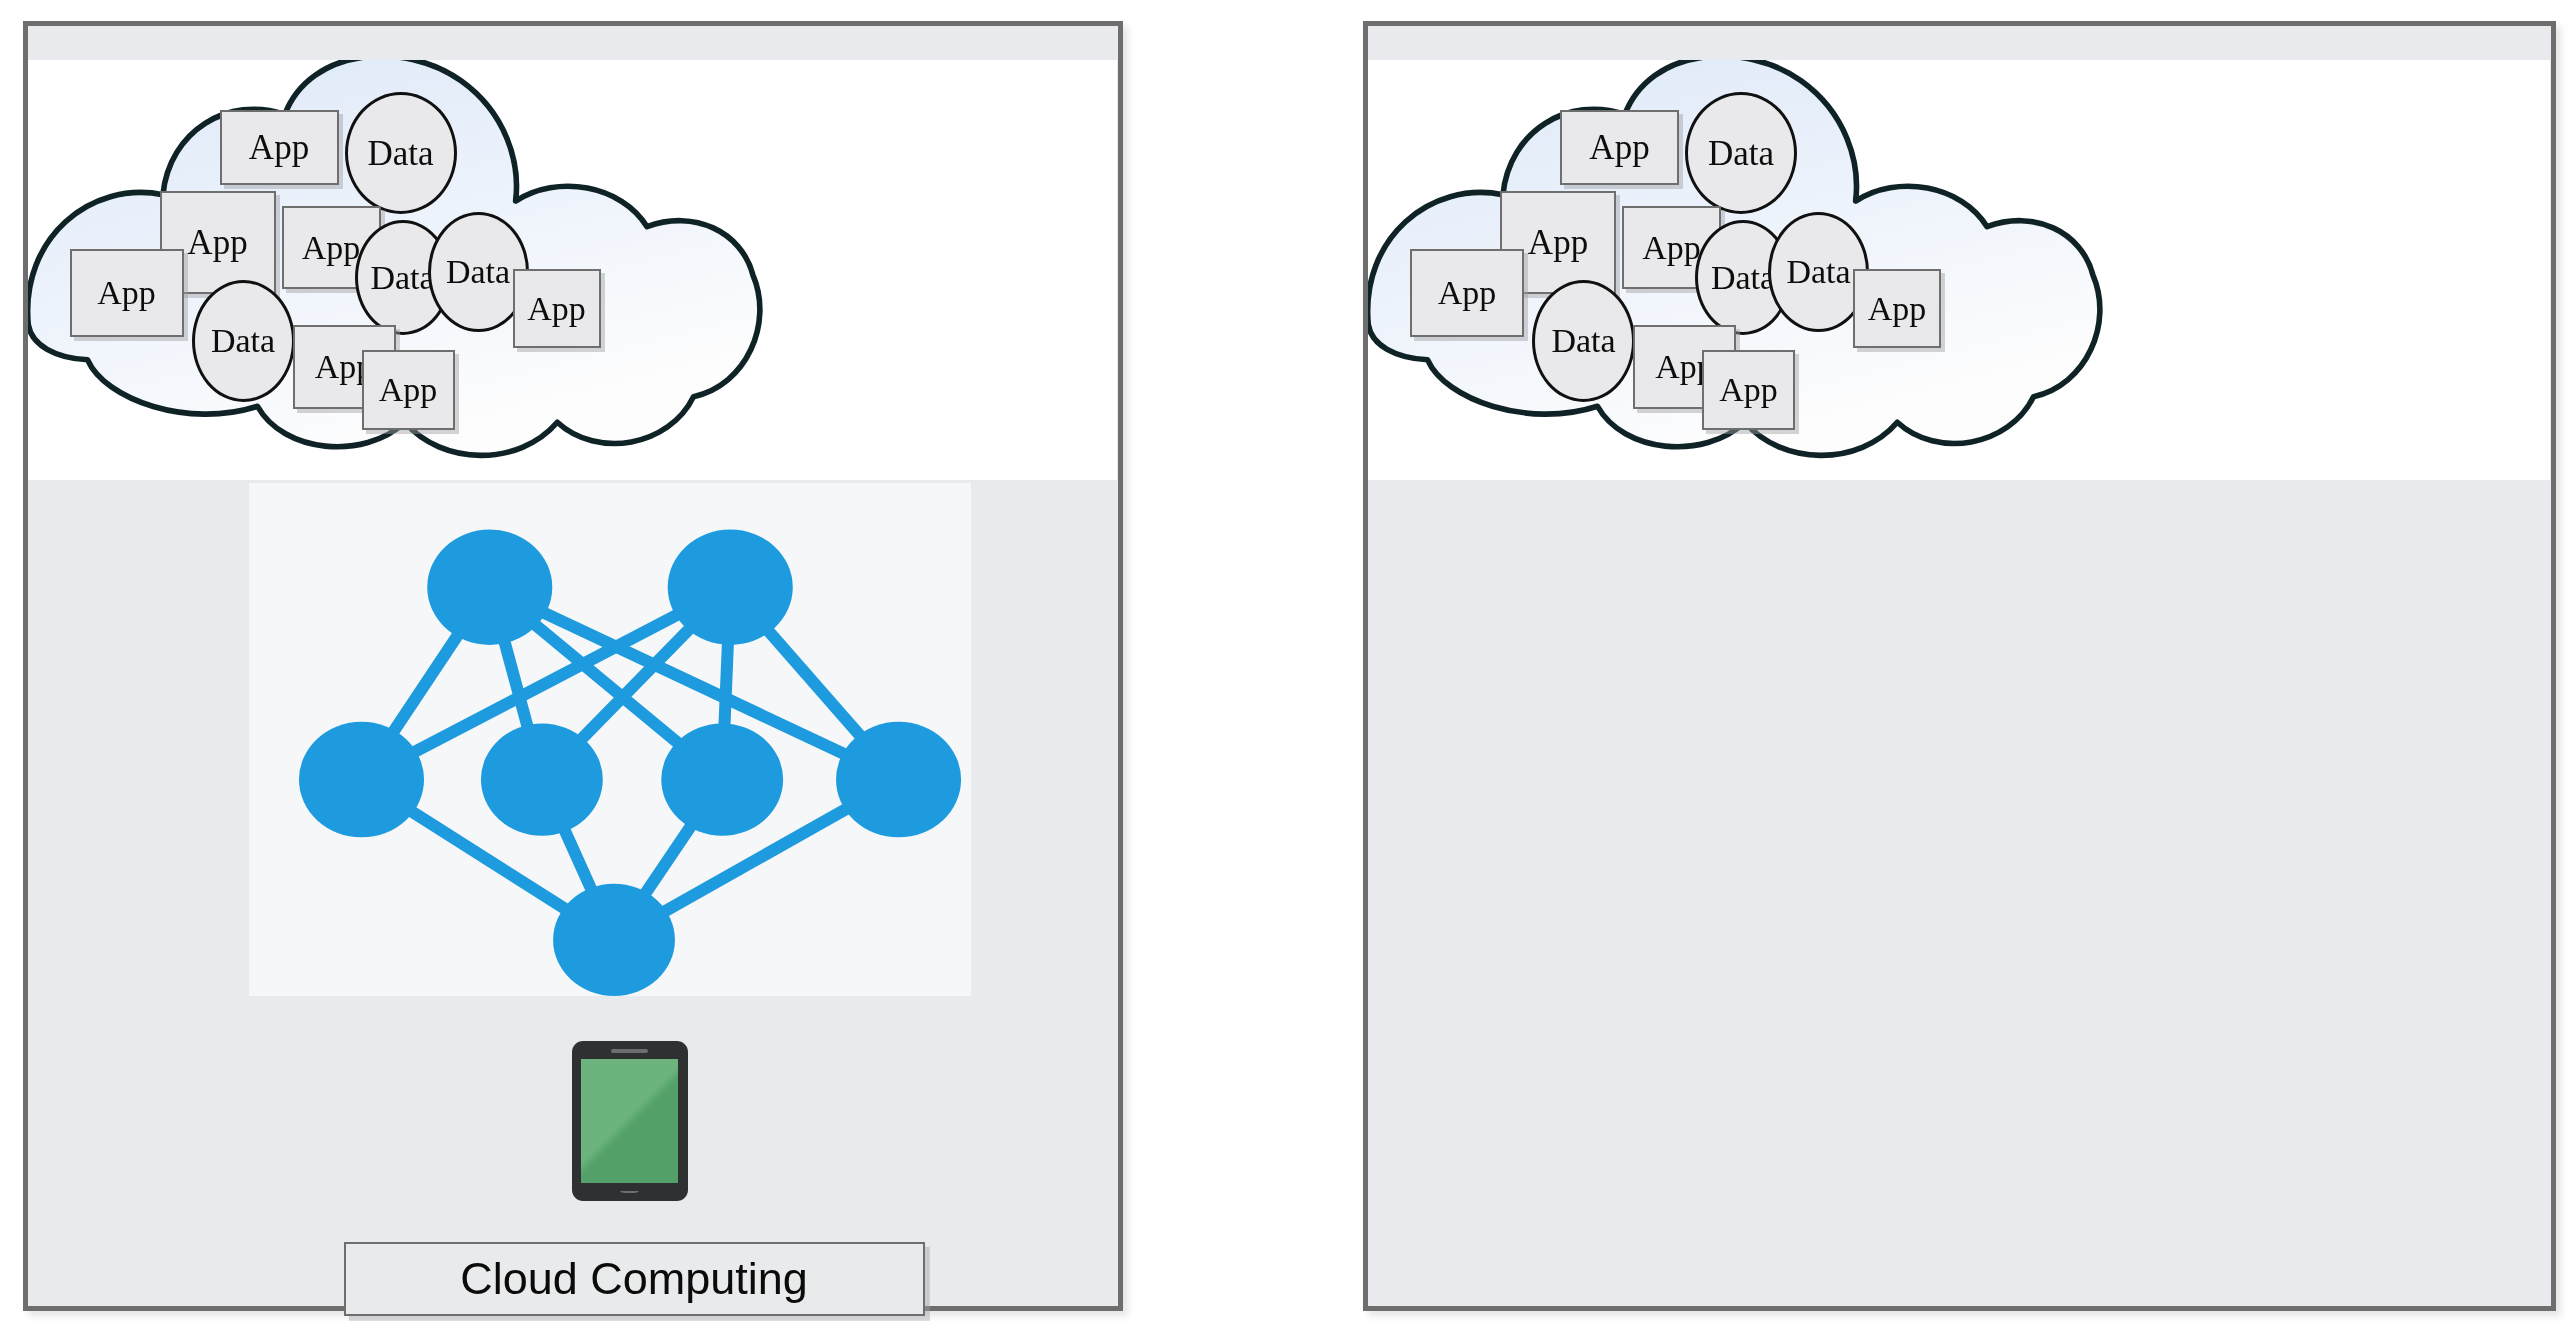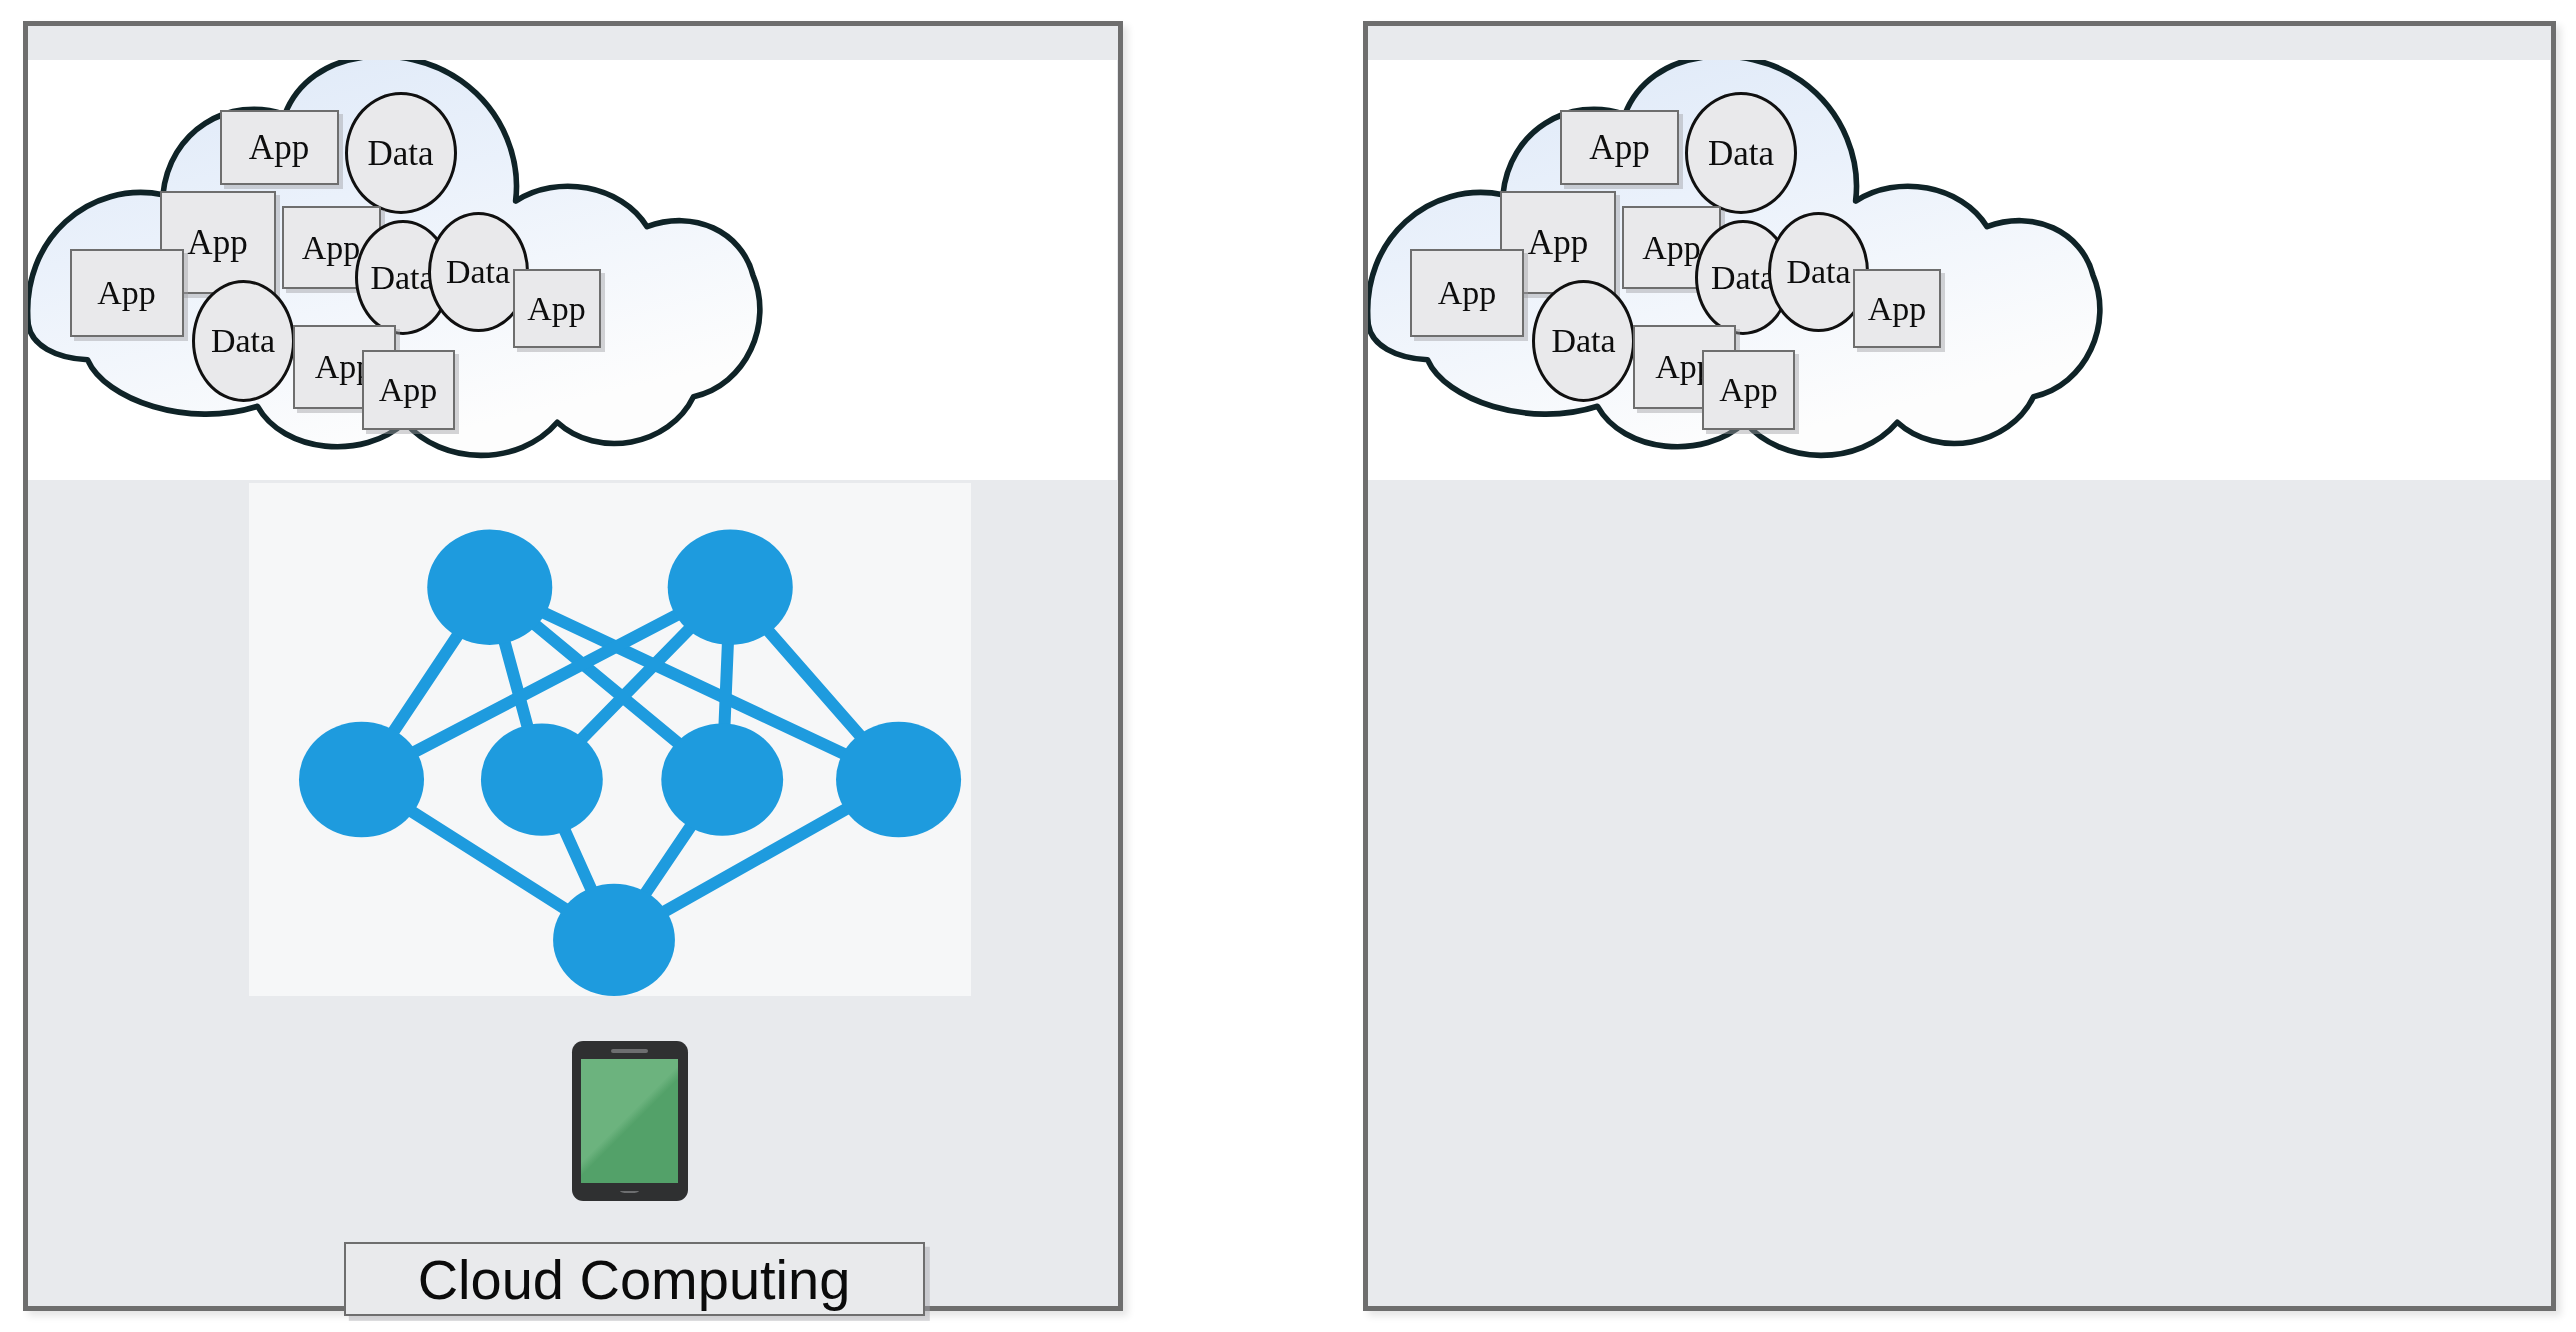--- a/index.html
+++ b/index.html
@@ -85,21 +85,21 @@
 
   
   .caption {
     position: absolute;
     background: #e9eaec;
     border: 2.4px solid #6e6e6e;
     box-shadow: 4.8px 4.8px 0 rgba(165,165,170,0.45);
     display: flex; align-items: center; justify-content: center;
     color: #0b0b0b;
     font-family: "Liberation Sans", sans-serif;
-    font-size: 56px;
+    font-size: 45px;
   }
   #caption-left  { left: 316px;  top: 1216px; width: 581px; height: 74px; }
 </style>
 </head>
 <body>
 
 <div id="stage">
 
   <div class="panel" id="panel-left">
 

